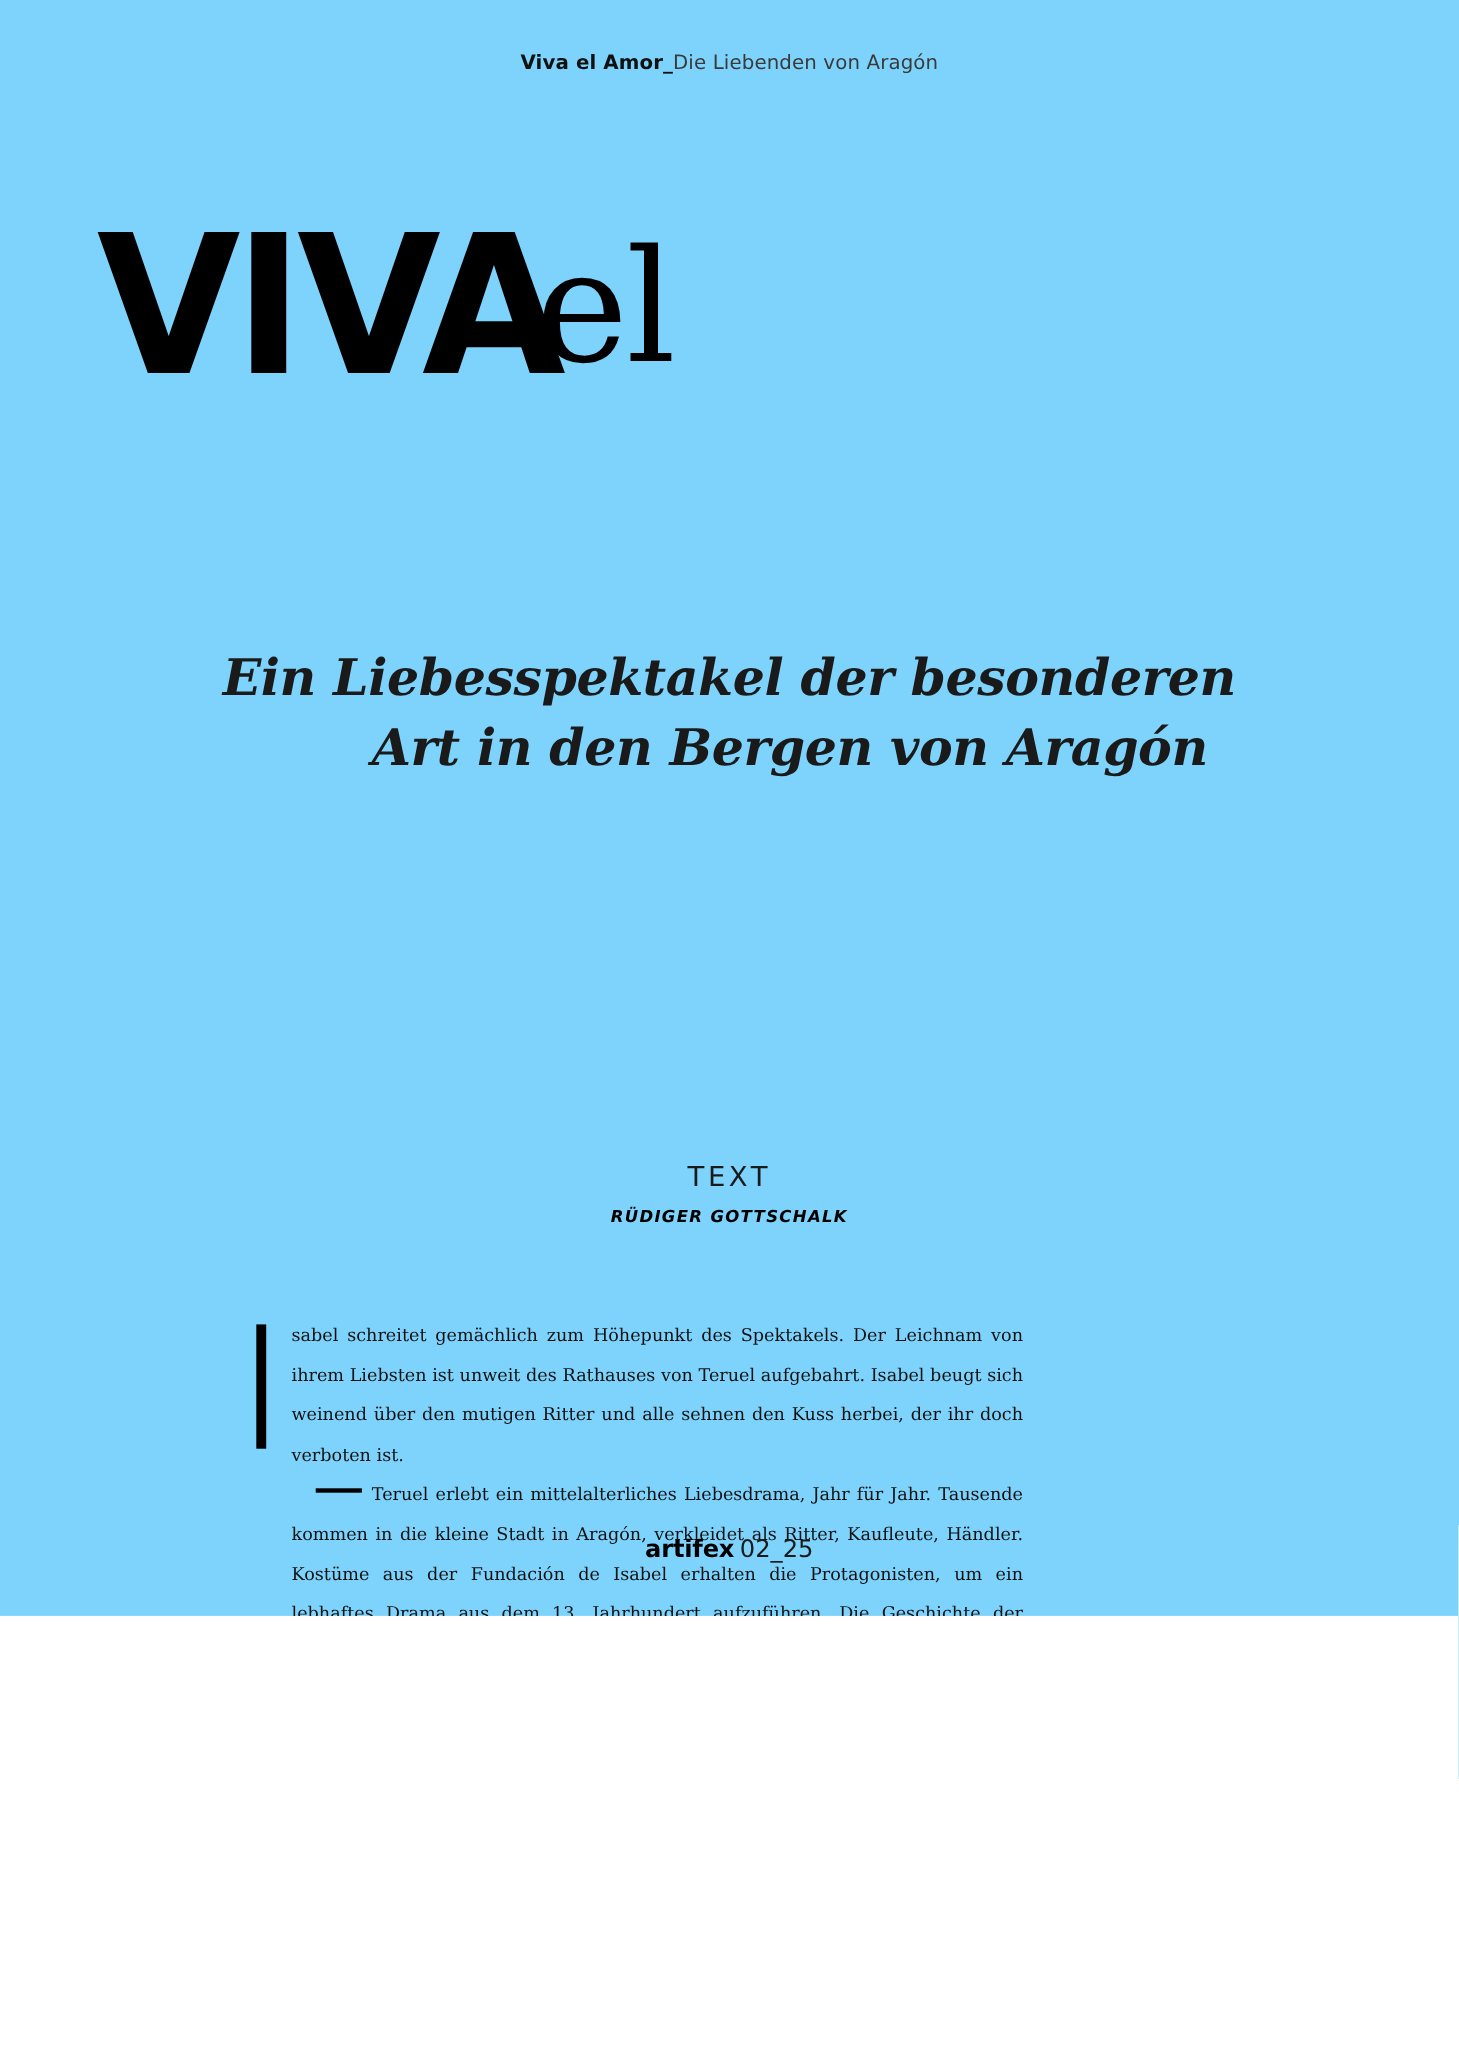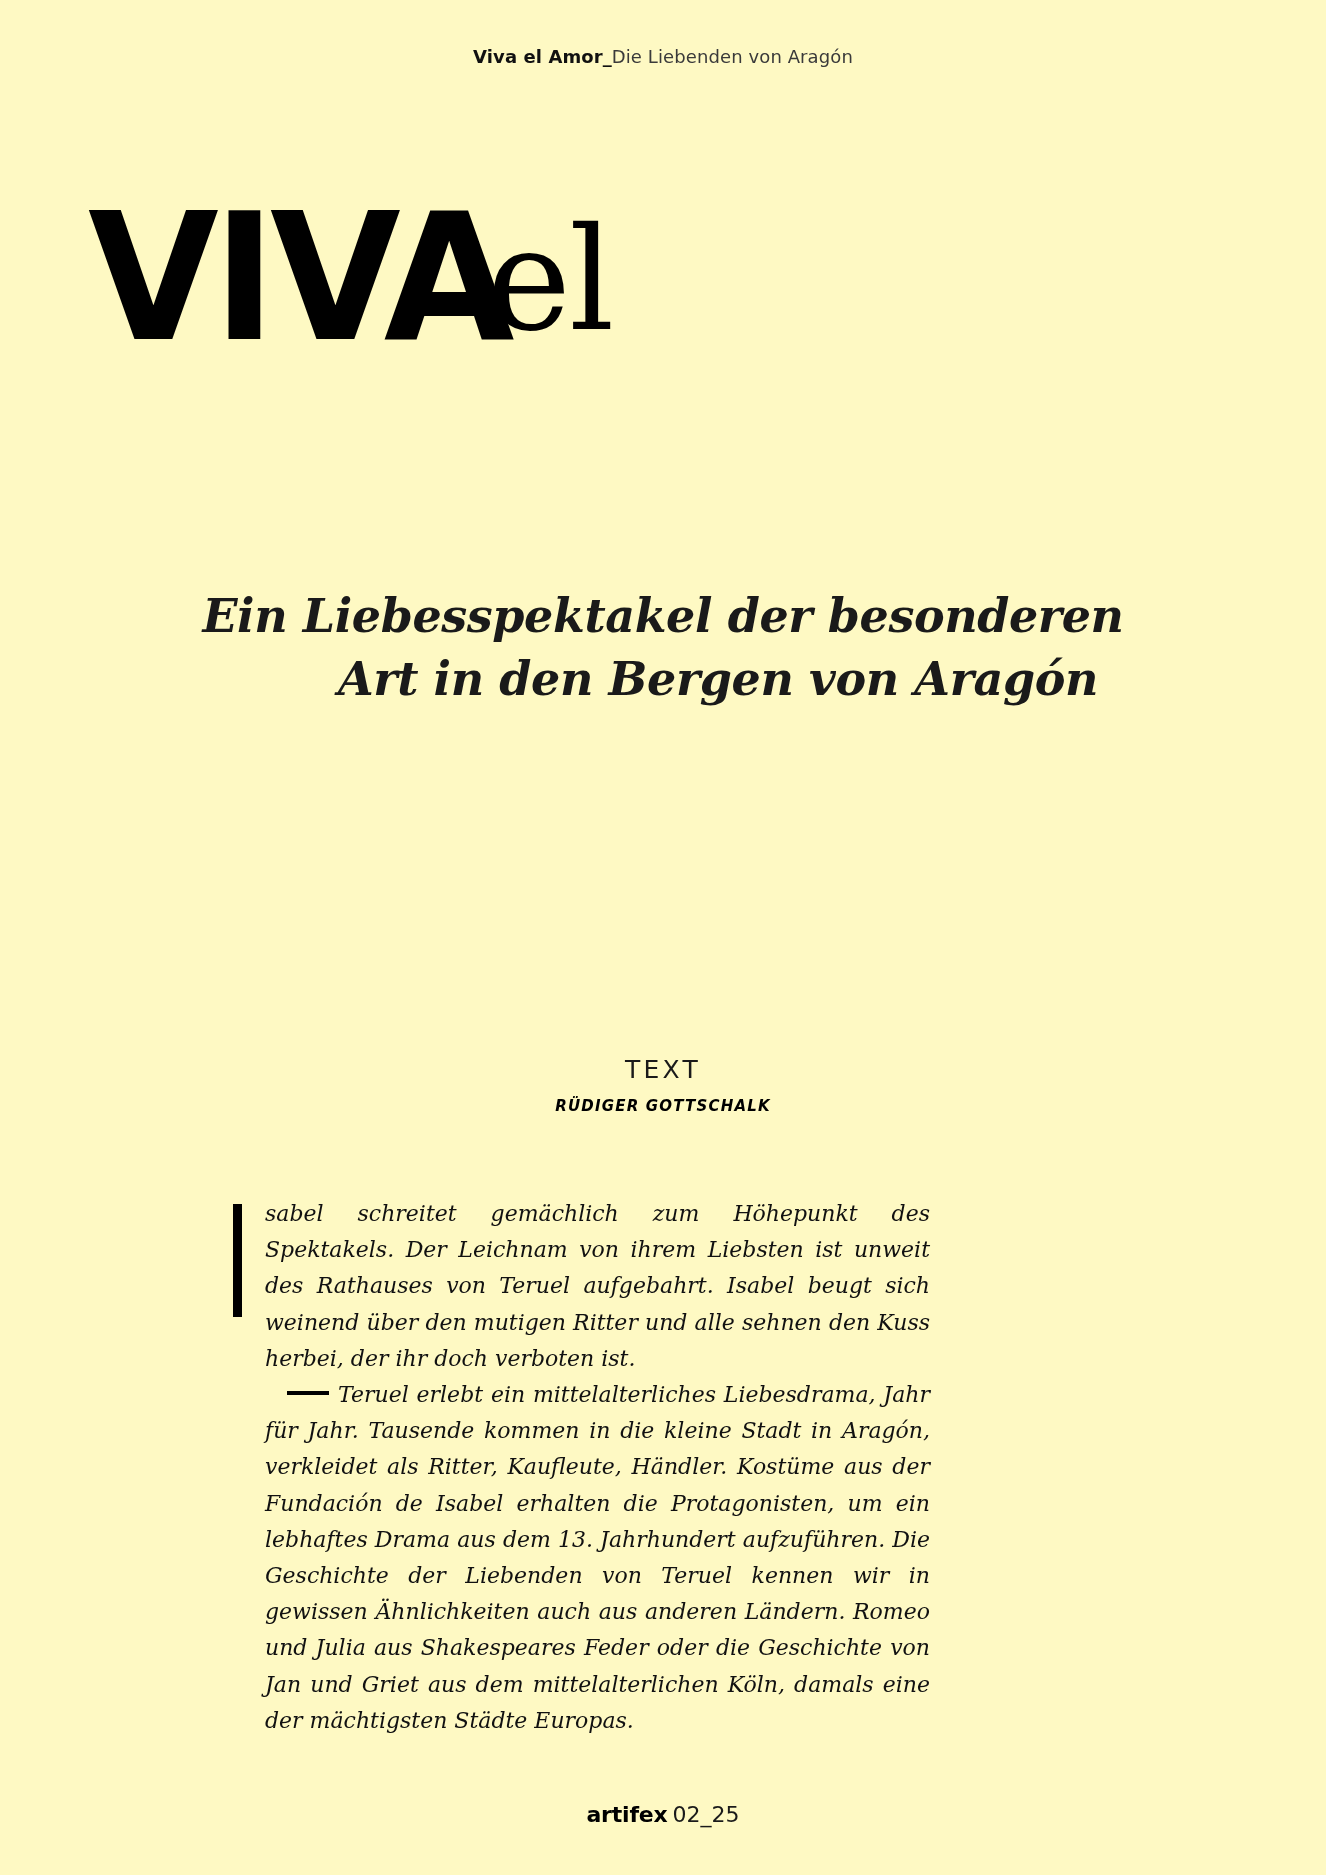--- a/index.html
+++ b/index.html
@@ -3,22 +3,22 @@
 <meta charset="utf-8">
 <style>
   html, body {
     margin: 0;
     padding: 0;
     background: #ffffff;
   }
   .page {
     position: relative;
     width: 1326px;
-    height: 1875px;
-    background: #fef9c3;
+    height: 1469px;
+    background: #7dd3fc;
     overflow: hidden;
     font-family: "Liberation Sans", sans-serif;
     color: #111111;
   }
 
   
   .running-head {
     position: absolute;
     top: 46px;
     left: 0;
@@ -146,26 +146,25 @@
     font-style: italic;
   }
 
   
   .body-col {
     position: absolute;
     top: 1196px;
     left: 265px;
     width: 665px;
     font-family: "DejaVu Serif", serif;
-    font-size: 22px;
+    font-size: 16px;
     line-height: 36.2px;
     text-align: justify;
     color: #111111;
     hyphens: manual;
-    font-style: italic;
   }
   .dropcap-bar {
     position: absolute;
     left: -32px;
     top: 8px;
     width: 9px;
     height: 113px;
     background: #000000;
   }
   .para {

